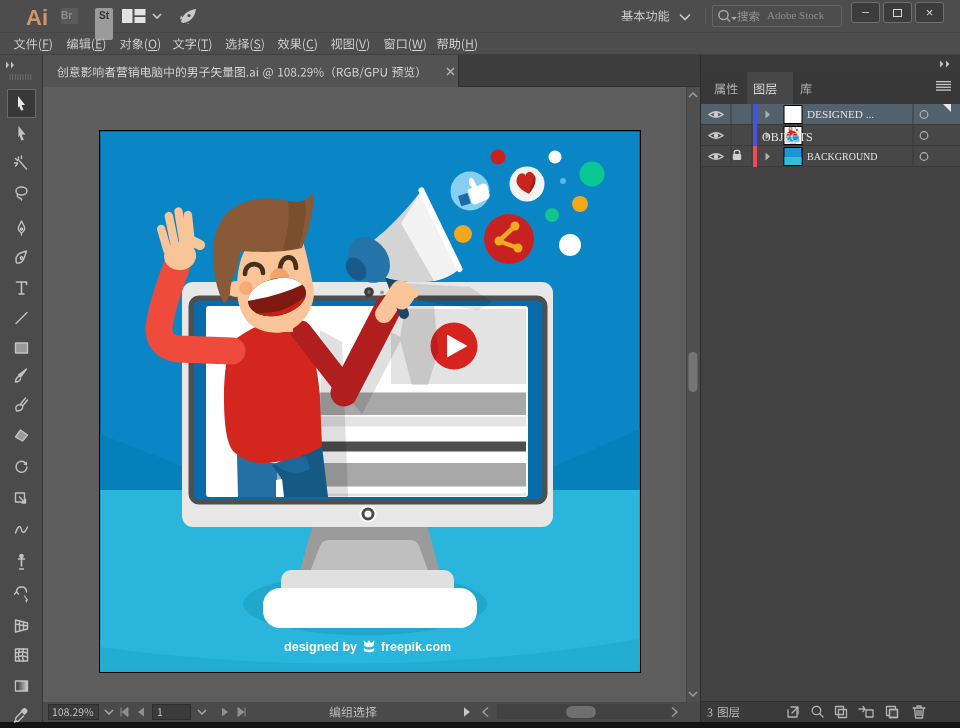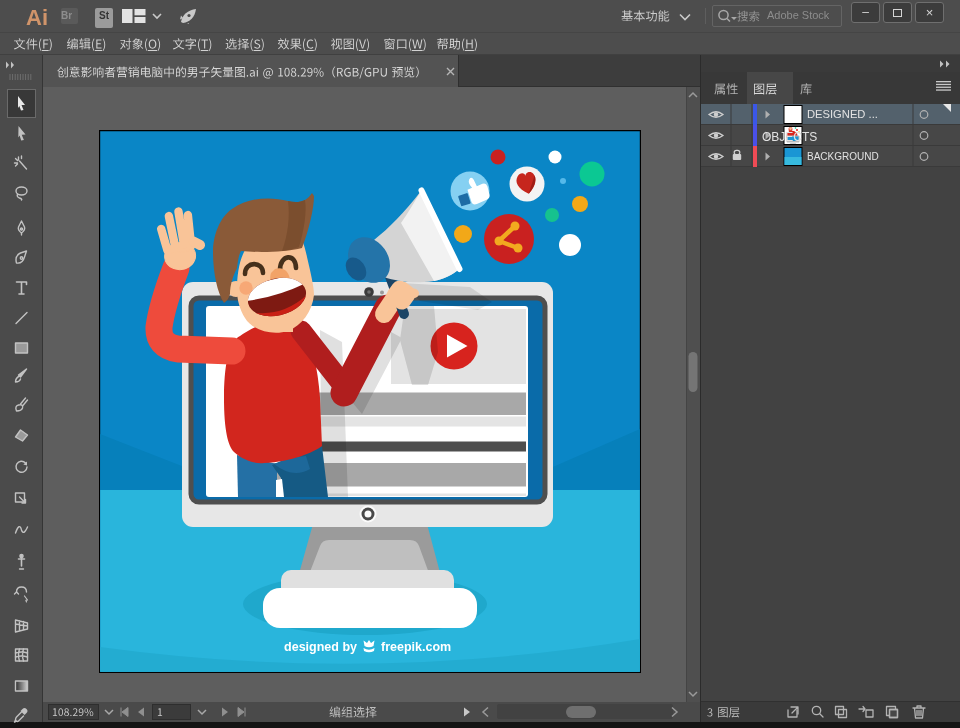--- a/index.html
+++ b/index.html
@@ -9,36 +9,36 @@
 #toolbar{left:0;top:55px;width:43px;height:673px;background:#4b4b4b;border-right:1px solid #353535}
 #tabstrip{left:43px;top:55px;width:657px;height:32px;background:#3d3d3d;border-bottom:1px solid #303030}
 #doctab{left:43px;top:55px;width:416px;height:32px;background:#535353;border-right:1px solid #2f2f2f}
 #canvas{left:43px;top:87px;width:657px;height:615px;background:#5e5e5e}
 #statusbar{left:43px;top:702px;width:657px;height:20px;background:#4a4a4a}
 #rightpanel{left:701px;top:55px;width:259px;height:667px;background:#3a3a3a}
 #bottomstrip{left:0;top:722px;width:960px;height:6px;background:#141414}
 .vdiv{left:700px;top:55px;width:1px;height:667px;background:#2b2b2b}
 .wbtn{position:absolute;top:2px;width:29px;height:21px;border:1px solid #6f6f6f;border-radius:3px;background:#3c3c3c;color:#d6d6d6;text-align:center;line-height:19px;font-size:12px}
 .lrow{position:absolute;left:701px;width:259px;height:21px;background:#474747;border-bottom:1px solid #3a3a3a}
-.mono{font-family:Liberation Sans, sans-serif}
+.mono{font-family:Liberation Serif, serif}
 </style></head><body>
 <div class="abs" id="titlebar"></div>
 <div class="abs" id="menubar"></div>
 <div class="abs" id="tabstrip"></div>
 <div class="abs" id="doctab"></div>
 <div class="abs" id="toolbar"></div>
 <div class="abs" id="canvas"></div>
 <div class="abs" id="statusbar"></div>
 <div class="abs" id="rightpanel"></div>
 <div class="abs vdiv"></div>
 <div class="abs" id="bottomstrip"></div>
 
 <div class="abs" style="left:26px;top:5px;font-size:22px;font-weight:bold;color:#d0946a;z-index:10">Ai</div>
 <div class="abs" style="left:61px;top:8px;width:17px;height:16px;background:#5a5a5a;border-radius:2px;color:#8d8d8d;font-size:10px;font-weight:bold;line-height:16px;z-index:10">Br</div>
-<div class="abs" style="left:95px;top:8px;width:18px;height:20px;background:#9b9b9b;border-radius:2px;color:#333;font-size:10px;font-weight:bold;text-align:center;line-height:16px;z-index:10">St</div>
+<div class="abs" style="left:95px;top:8px;width:18px;height:32px;background:#9b9b9b;border-radius:2px;color:#333;font-size:10px;font-weight:bold;text-align:center;line-height:16px;z-index:10">St</div>
 <svg class="abs" style="left:122px;top:9px;z-index:10" width="80" height="15" viewBox="0 0 80 15">
 <rect x="0" y="0" width="10.5" height="14" fill="#e3e3e3"></rect>
     <rect x="12.5" y="0" width="11" height="6.3" fill="#e3e3e3"></rect>
     <rect x="12.5" y="8" width="11" height="6" fill="#e3e3e3"></rect>
 <path d="M31,5 l4,4 l4,-4" stroke="#c9c9c9" stroke-width="1.6" fill="none"></path>
 <path d="M59,13 C60,6 66,1 74,0 C73,8 68,13 61,14 Z" fill="#c9c9c9"></path>
     <path d="M61,9 l-3,1.5 1,-4 Z M66,14 l-1.5,3 4,-1 Z" fill="#c9c9c9"></path>
     <circle cx="67" cy="6.5" r="1.6" fill="#4d4d4d"></circle>
 </svg>
 <svg class="abs" style="left:678px;top:13px;z-index:10" width="14" height="8">

